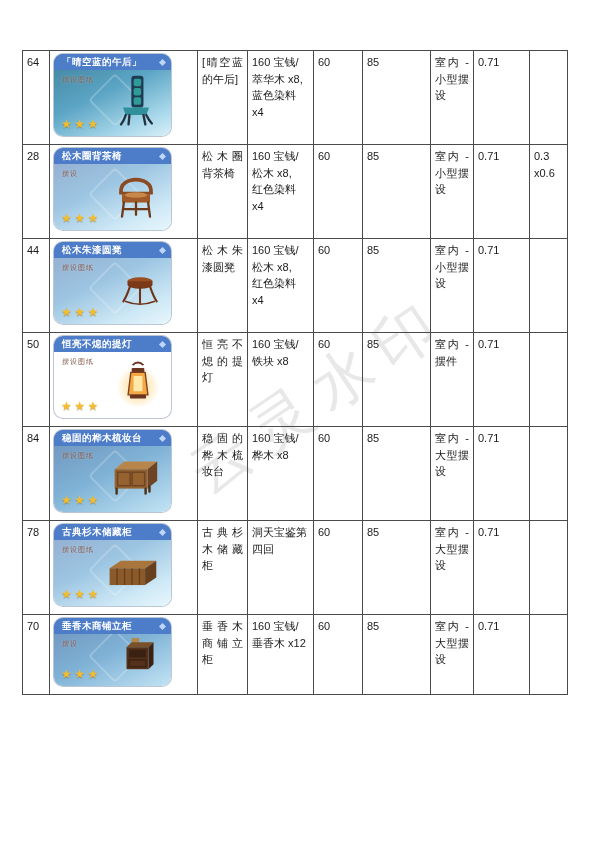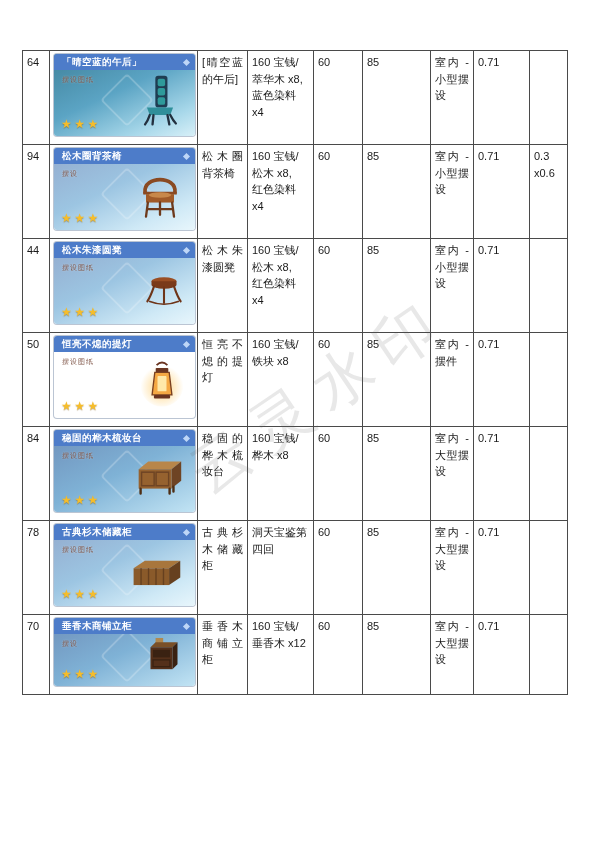--- a/index.html
+++ b/index.html
@@ -27,22 +27,22 @@
     padding:3px 4px; line-height:1.5; overflow:hidden;
   }
   table.grid tr { height:94px; }
   table.grid tr.short { height:80px;padding-left:15px; }
   td.jc { text-align:justify; text-justify:inter-ideograph;margin-left:17px; }
   td.pre { white-space:pre-line; }
   td.c-card { padding:5px 5px; }
 
   
   .card {
-    position:relative; width:141px; height:82px;
-    border-radius:3px; overflow:hidden;
+    position:relative; width:117px; height:82px;
+    border-radius:9px; overflow:hidden;
     box-shadow:0 0 0 1px rgba(60,90,130,0.35);
   }
   tr.short .card { height:68px; }
   .theme-teal  { background:linear-gradient(155deg,#40829b 0%,#5ba4c4 45%,#a8d8ea 80%,#d8f0f8 100%); }
   .theme-light { background:linear-gradient(155deg,#93aacd 0%,#9cc5e2 45%,#cfe9f6 80%,#e8f6fc 100%); }
   .theme-mid   { background:linear-gradient(155deg,#6f90ba 0%,#7fb2d6 50%,#c2e4f4 100%); }
   .theme-dark  { background:linear-gradient(155deg,#5a6b9c 0%,#49588а 0%,#4a5a88 55%,#7b98c0 100%); }
   .card::after {
     content:""; position:absolute; left:52%; top:56%;
     width:34px; height:34px;
@@ -116,21 +116,21 @@
           <td class="c-src pre">160 宝钱/
 萃华木 x8,
 蓝色染料 x4</td>
           <td>60</td>
           <td>85</td>
           <td class="jc">室内 - 小型摆设</td>
           <td>0.71</td>
           <td class="pre"></td>
         </tr>
         <tr>
-          <td class="c-no">94</td>
+          <td class="c-no">28</td>
           <td class="c-card">
             <div class="card theme-light">
               <div class="card-titlebar">
                 <span class="t">松木圈背茶椅</span>
                 <span class="dia"></span>
               </div>
               <div class="card-label">摆设</div>
               <div class="card-img"><svg viewBox="0 0 64 60" width="62" height="56">
                   <path d="M16 26 C14 8 50 8 48 26" fill="none" stroke="#8a4a22" stroke-width="4" stroke-linecap="round"></path>
                   <path d="M14 27 L50 27" stroke="#8a4a22" stroke-width="3"></path>

